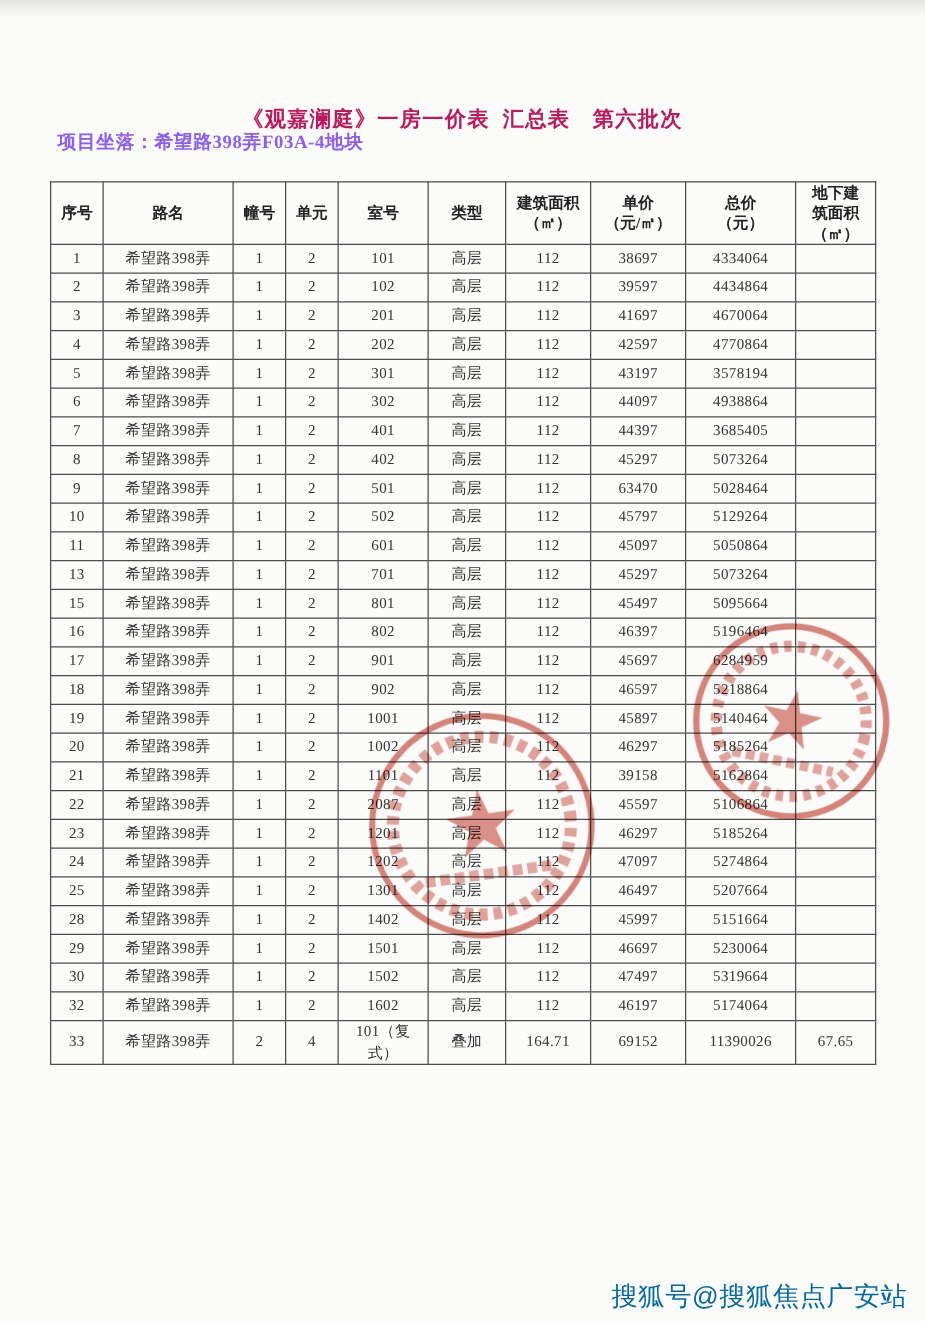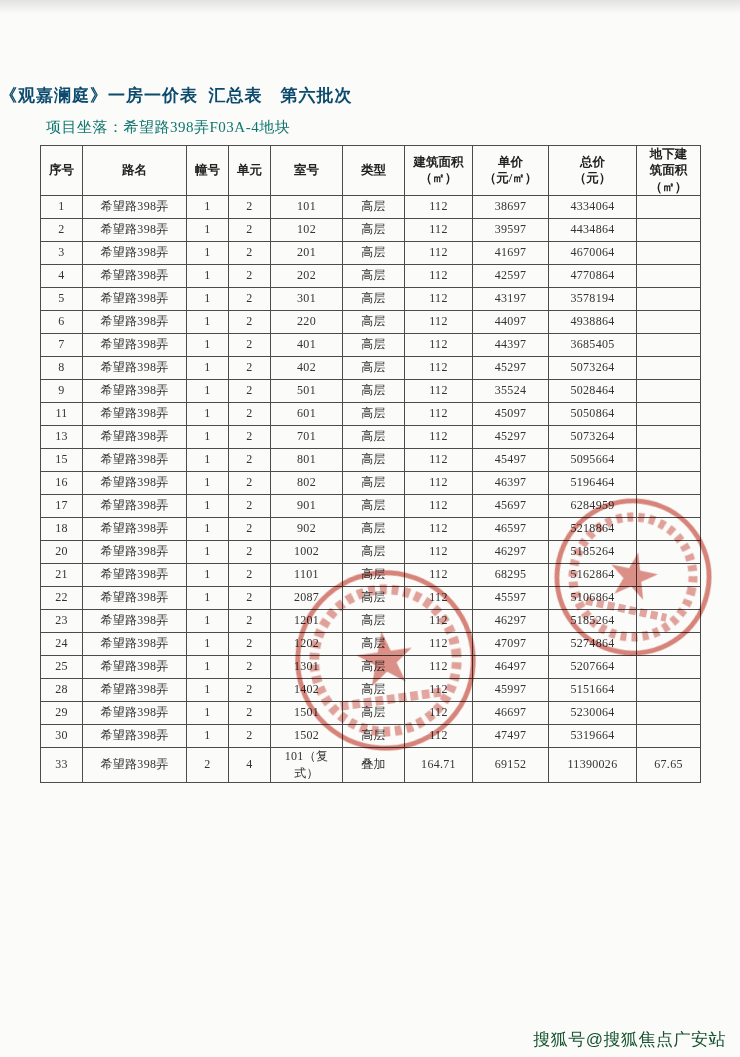--- a/index.html
+++ b/index.html
@@ -10,26 +10,26 @@
     position:relative;
     overflow:hidden;
   }
   .page{
     position:absolute;left:0;top:0;width:740px;height:1057px;
     background:#fbfbf9;
     color:#2e2e2e;
   }
   .doc-title{
     position:absolute;left:0;top:84px;width:740px;
-    font-size:17px;font-weight:bold;
-    letter-spacing:1px;white-space:pre;color:#0c4a6e;
+    text-align:center;font-size:17px;font-weight:bold;
+    letter-spacing:1px;white-space:pre;color:#be185d;
   }
   .doc-subtitle{
-    position:absolute;left:46px;top:118px;
-    font-size:15px;font-weight:normal;color:#0f766e;
+    position:absolute;left:46px;top:104px;
+    font-size:15px;font-weight:bold;color:#8b5cf6;
     letter-spacing:.5px;
   }
   table.price-table{
     position:absolute;left:40px;top:145px;width:660px;
     border-collapse:collapse;table-layout:fixed;
     font-family:"Liberation Serif","DejaVu Serif",serif;
   }
   .price-table th,.price-table td{
     border:1px solid #4c4c4c;
     text-align:center;vertical-align:middle;
@@ -47,21 +47,21 @@
   }
   .stamp{
     position:absolute;
     mix-blend-mode:multiply;
     opacity:.62;
     filter:blur(.5px);
     pointer-events:none;
   }
   .watermark{
     position:absolute;right:14px;bottom:6px;
-    font-size:17px;color:#14532d;
+    font-size:21px;color:#0369a1;
     font-family:"Liberation Sans","DejaVu Sans",sans-serif;
     letter-spacing:.5px;
   }
   .scan-edge{
     position:absolute;left:0;top:0;width:740px;height:14px;
     background:linear-gradient(to bottom,#e3e3e0,rgba(255,255,255,0));
   }
 </style>
 </head>
 <body>
@@ -163,21 +163,21 @@
           <td>112</td>
           <td>43197</td>
           <td>3578194</td>
           <td></td>
         </tr>
         <tr>
           <td>6</td>
           <td>希望路398弄</td>
           <td>1</td>
           <td>2</td>
-          <td>220</td>
+          <td>302</td>
           <td>高层</td>
           <td>112</td>
           <td>44097</td>
           <td>4938864</td>
           <td></td>
         </tr>
         <tr>
           <td>7</td>
           <td>希望路398弄</td>
           <td>1</td>
@@ -202,22 +202,34 @@
           <td></td>
         </tr>
         <tr>
           <td>9</td>
           <td>希望路398弄</td>
           <td>1</td>
           <td>2</td>
           <td>501</td>
           <td>高层</td>
           <td>112</td>
-          <td>35524</td>
+          <td>63470</td>
           <td>5028464</td>
+          <td></td>
+        </tr>
+        <tr>
+          <td>10</td>
+          <td>希望路398弄</td>
+          <td>1</td>
+          <td>2</td>
+          <td>502</td>
+          <td>高层</td>
+          <td>112</td>
+          <td>45797</td>
+          <td>5129264</td>
           <td></td>
         </tr>
         <tr>
           <td>11</td>
           <td>希望路398弄</td>
           <td>1</td>
           <td>2</td>
           <td>601</td>
           <td>高层</td>
           <td>112</td>
@@ -279,40 +291,52 @@
           <td>1</td>
           <td>2</td>
           <td>902</td>
           <td>高层</td>
           <td>112</td>
           <td>46597</td>
           <td>5218864</td>
           <td></td>
         </tr>
         <tr>
+          <td>19</td>
+          <td>希望路398弄</td>
+          <td>1</td>
+          <td>2</td>
+          <td>1001</td>
+          <td>高层</td>
+          <td>112</td>
+          <td>45897</td>
+          <td>5140464</td>
+          <td></td>
+        </tr>
+        <tr>
           <td>20</td>
           <td>希望路398弄</td>
           <td>1</td>
           <td>2</td>
           <td>1002</td>
           <td>高层</td>
           <td>112</td>
           <td>46297</td>
           <td>5185264</td>
           <td></td>
         </tr>
         <tr>
           <td>21</td>
           <td>希望路398弄</td>
           <td>1</td>
           <td>2</td>
           <td>1101</td>
           <td>高层</td>
           <td>112</td>
-          <td>68295</td>
+          <td>39158</td>
           <td>5162864</td>
           <td></td>
         </tr>
         <tr>
           <td>22</td>
           <td>希望路398弄</td>
           <td>1</td>
           <td>2</td>
           <td>2087</td>
           <td>高层</td>
@@ -384,20 +408,32 @@
         <tr>
           <td>30</td>
           <td>希望路398弄</td>
           <td>1</td>
           <td>2</td>
           <td>1502</td>
           <td>高层</td>
           <td>112</td>
           <td>47497</td>
           <td>5319664</td>
+          <td></td>
+        </tr>
+        <tr>
+          <td>32</td>
+          <td>希望路398弄</td>
+          <td>1</td>
+          <td>2</td>
+          <td>1602</td>
+          <td>高层</td>
+          <td>112</td>
+          <td>46197</td>
+          <td>5174064</td>
           <td></td>
         </tr>
         <tr>
           <td>33</td>
           <td>希望路398弄</td>
           <td>2</td>
           <td>4</td>
           <td>101（复式）</td>
           <td>叠加</td>
           <td>164.71</td>

